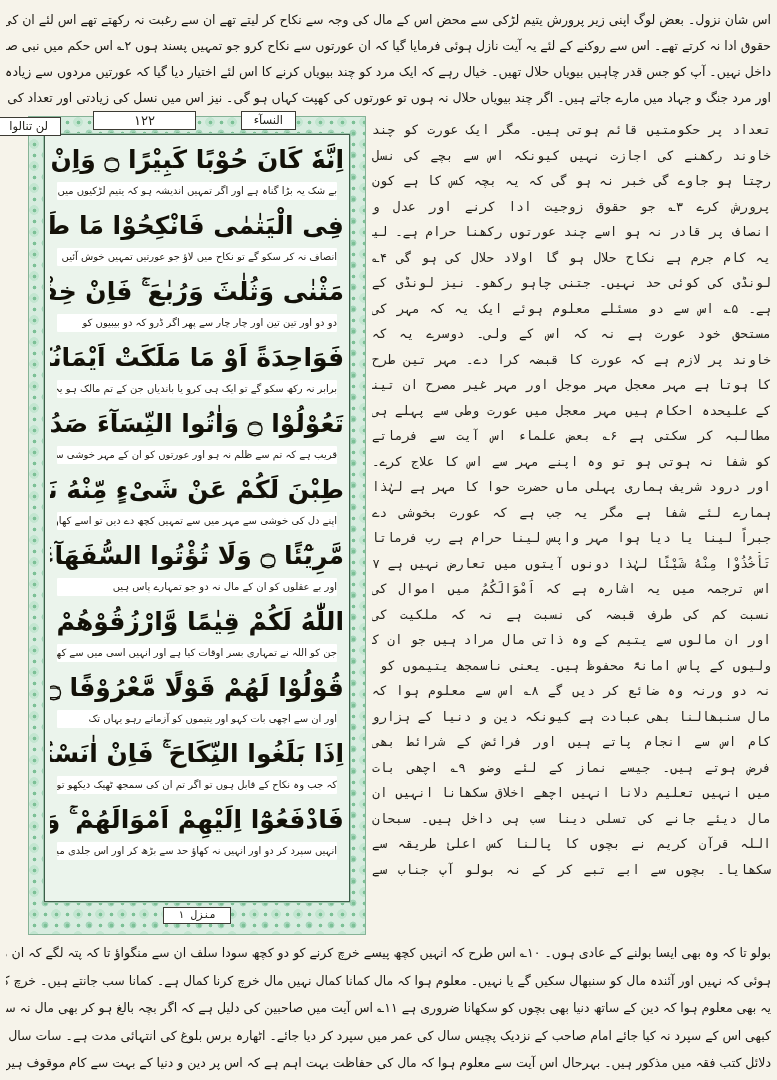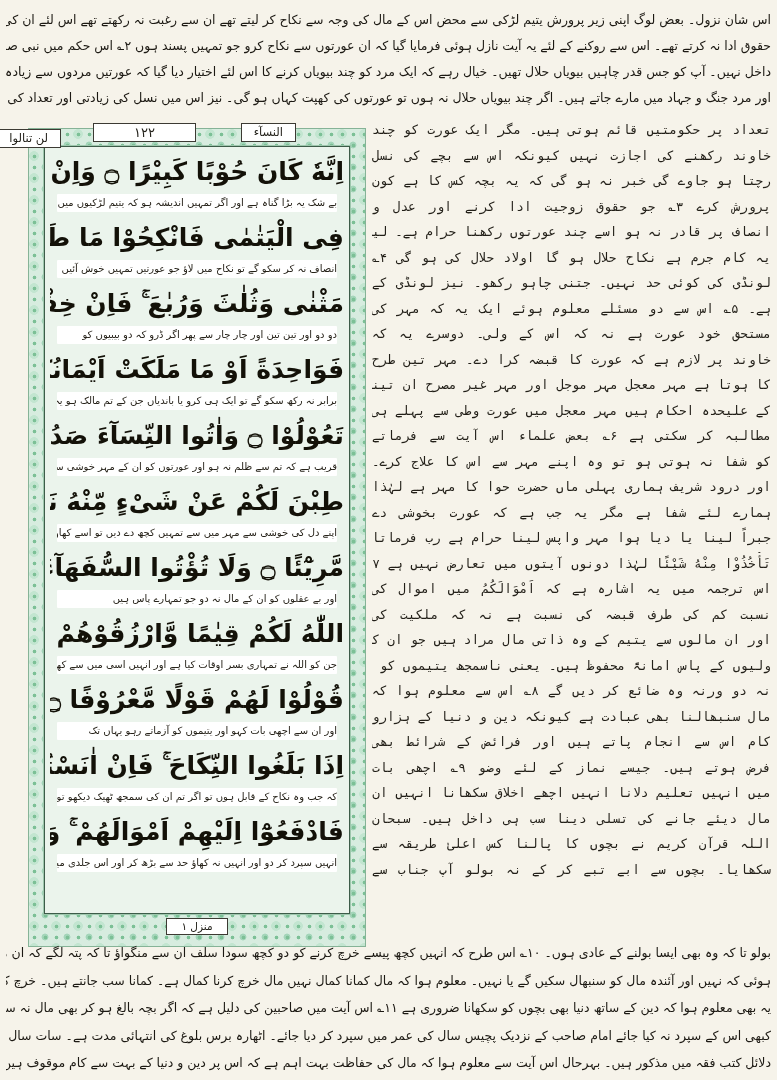--- a/index.html
+++ b/index.html
@@ -17,21 +17,21 @@
     font-size:12.5px; line-height:26px;
     text-align:justify; text-align-last:justify;
     white-space:nowrap; overflow:hidden;
   }
   #top-notes    { top:7px; }
   #bottom-notes { top:939px; }
   #bottom-notes .note-line { line-height:27.5px; }
 
   
   #quran-frame {
-    position:absolute; top:128px; right:411px; left:28px; height:819px;
+    position:absolute; top:116px; right:411px; left:28px; height:819px;
     background-color:#d7ecdf;
     background-image:
       radial-gradient(circle, #7cc096 1.7px, rgba(0,0,0,0) 2.1px),
       radial-gradient(circle, #a3d5b9 3.2px, rgba(0,0,0,0) 3.7px),
       radial-gradient(circle, #c2e5d0 4.6px, rgba(0,0,0,0) 5.1px);
     background-size:11px 11px, 22px 22px, 22px 22px;
     background-position:0 0, 5px 5px, 16px 16px;
     border:1px solid #86b397;
     padding:17px 15px 6px 15px;
   }
@@ -64,21 +64,21 @@
   }
   .cartouche {
     display:inline-block; background:#ffffff; border:1px solid #3c3a33;
     font-size:11.5px; line-height:15px; padding:1px 12px;
     color:#23211a; white-space:nowrap;
   }
   #juz-badge   { margin-right:290px; position:absolute; right:0; top:-3px; }
   #page-badge  { position:absolute; right:155px; padding:1px 40px; font-size:13px; }
   #surah-badge { position:absolute; right:55px;  left:auto; }
   #frame-footer { text-align:center; margin-top:1px; }
-  #frame-footer .cartouche { font-size:10.5px; padding:0 14px; }
+  #frame-footer .cartouche { font-size:10.5px; padding:0 14px;font-family:Liberation Mono, monospace; }
 
   
   #commentary {
     position:absolute; top:118px; right:6px; width:399px; height:818px;
     overflow:hidden;
   }
   #commentary .commentary-line {
     font-size:12.8px; line-height:25.5px;
     text-align:justify; text-align-last:justify;
     white-space:nowrap; overflow:hidden;

